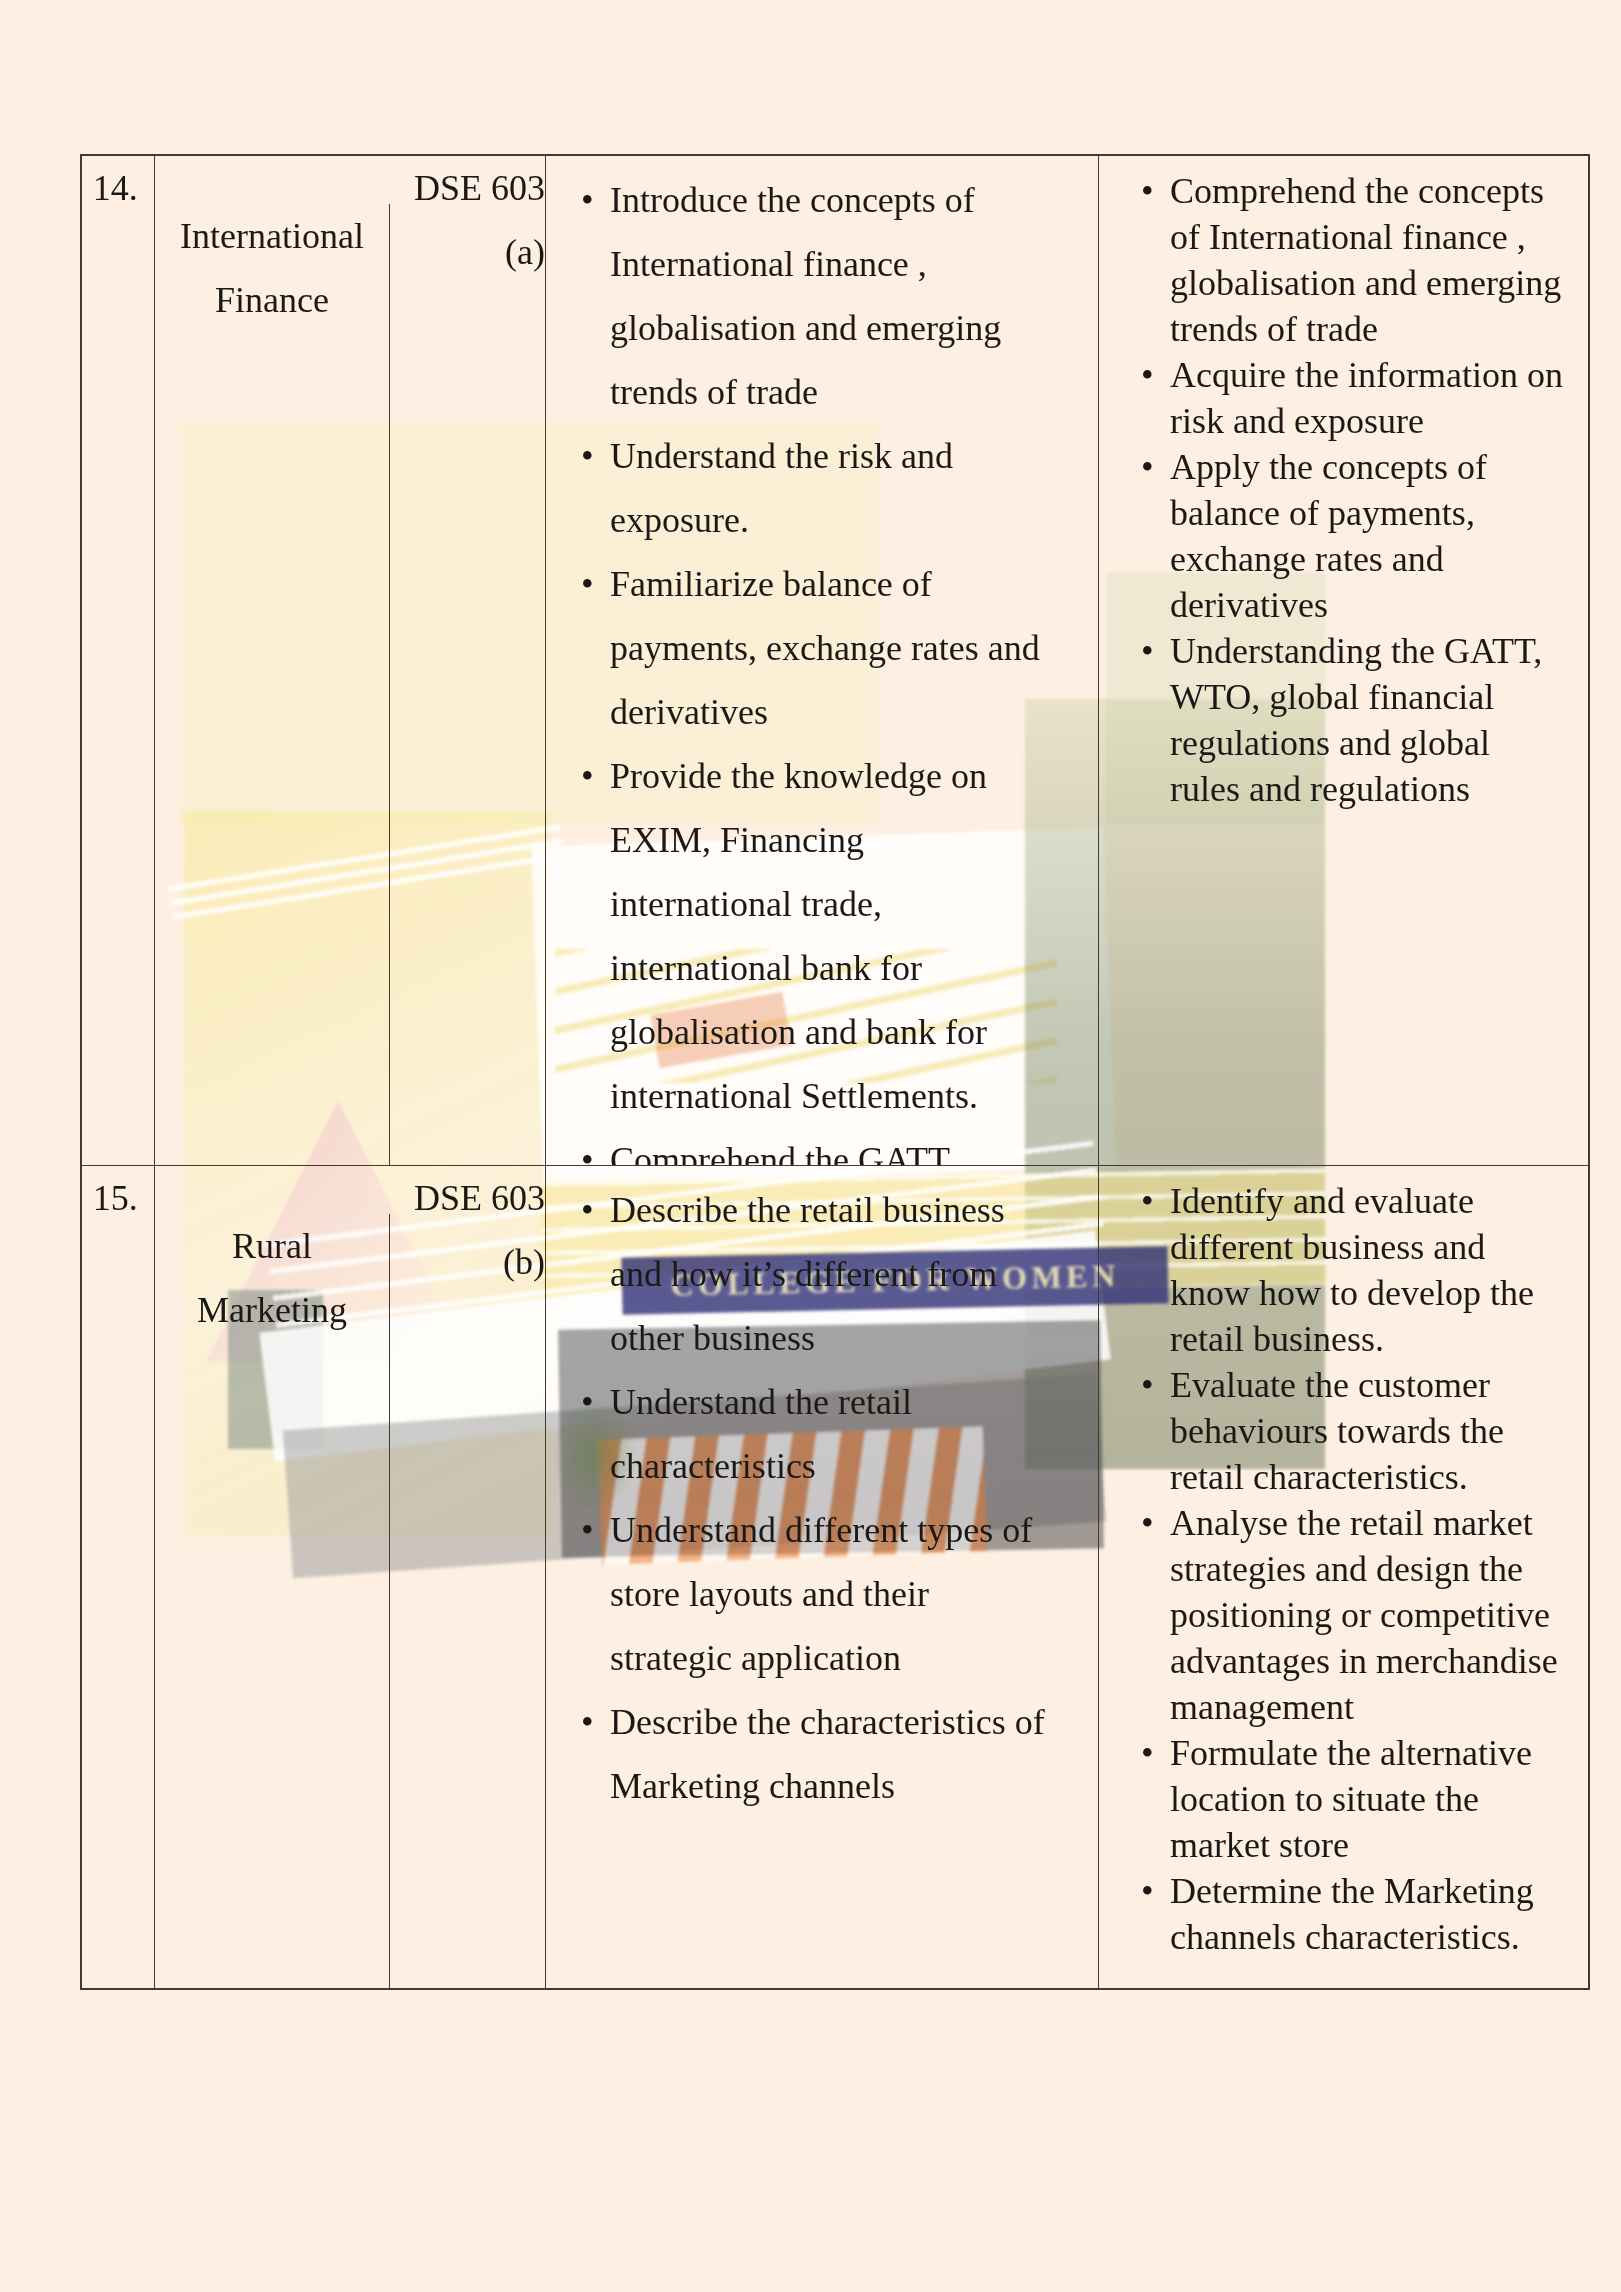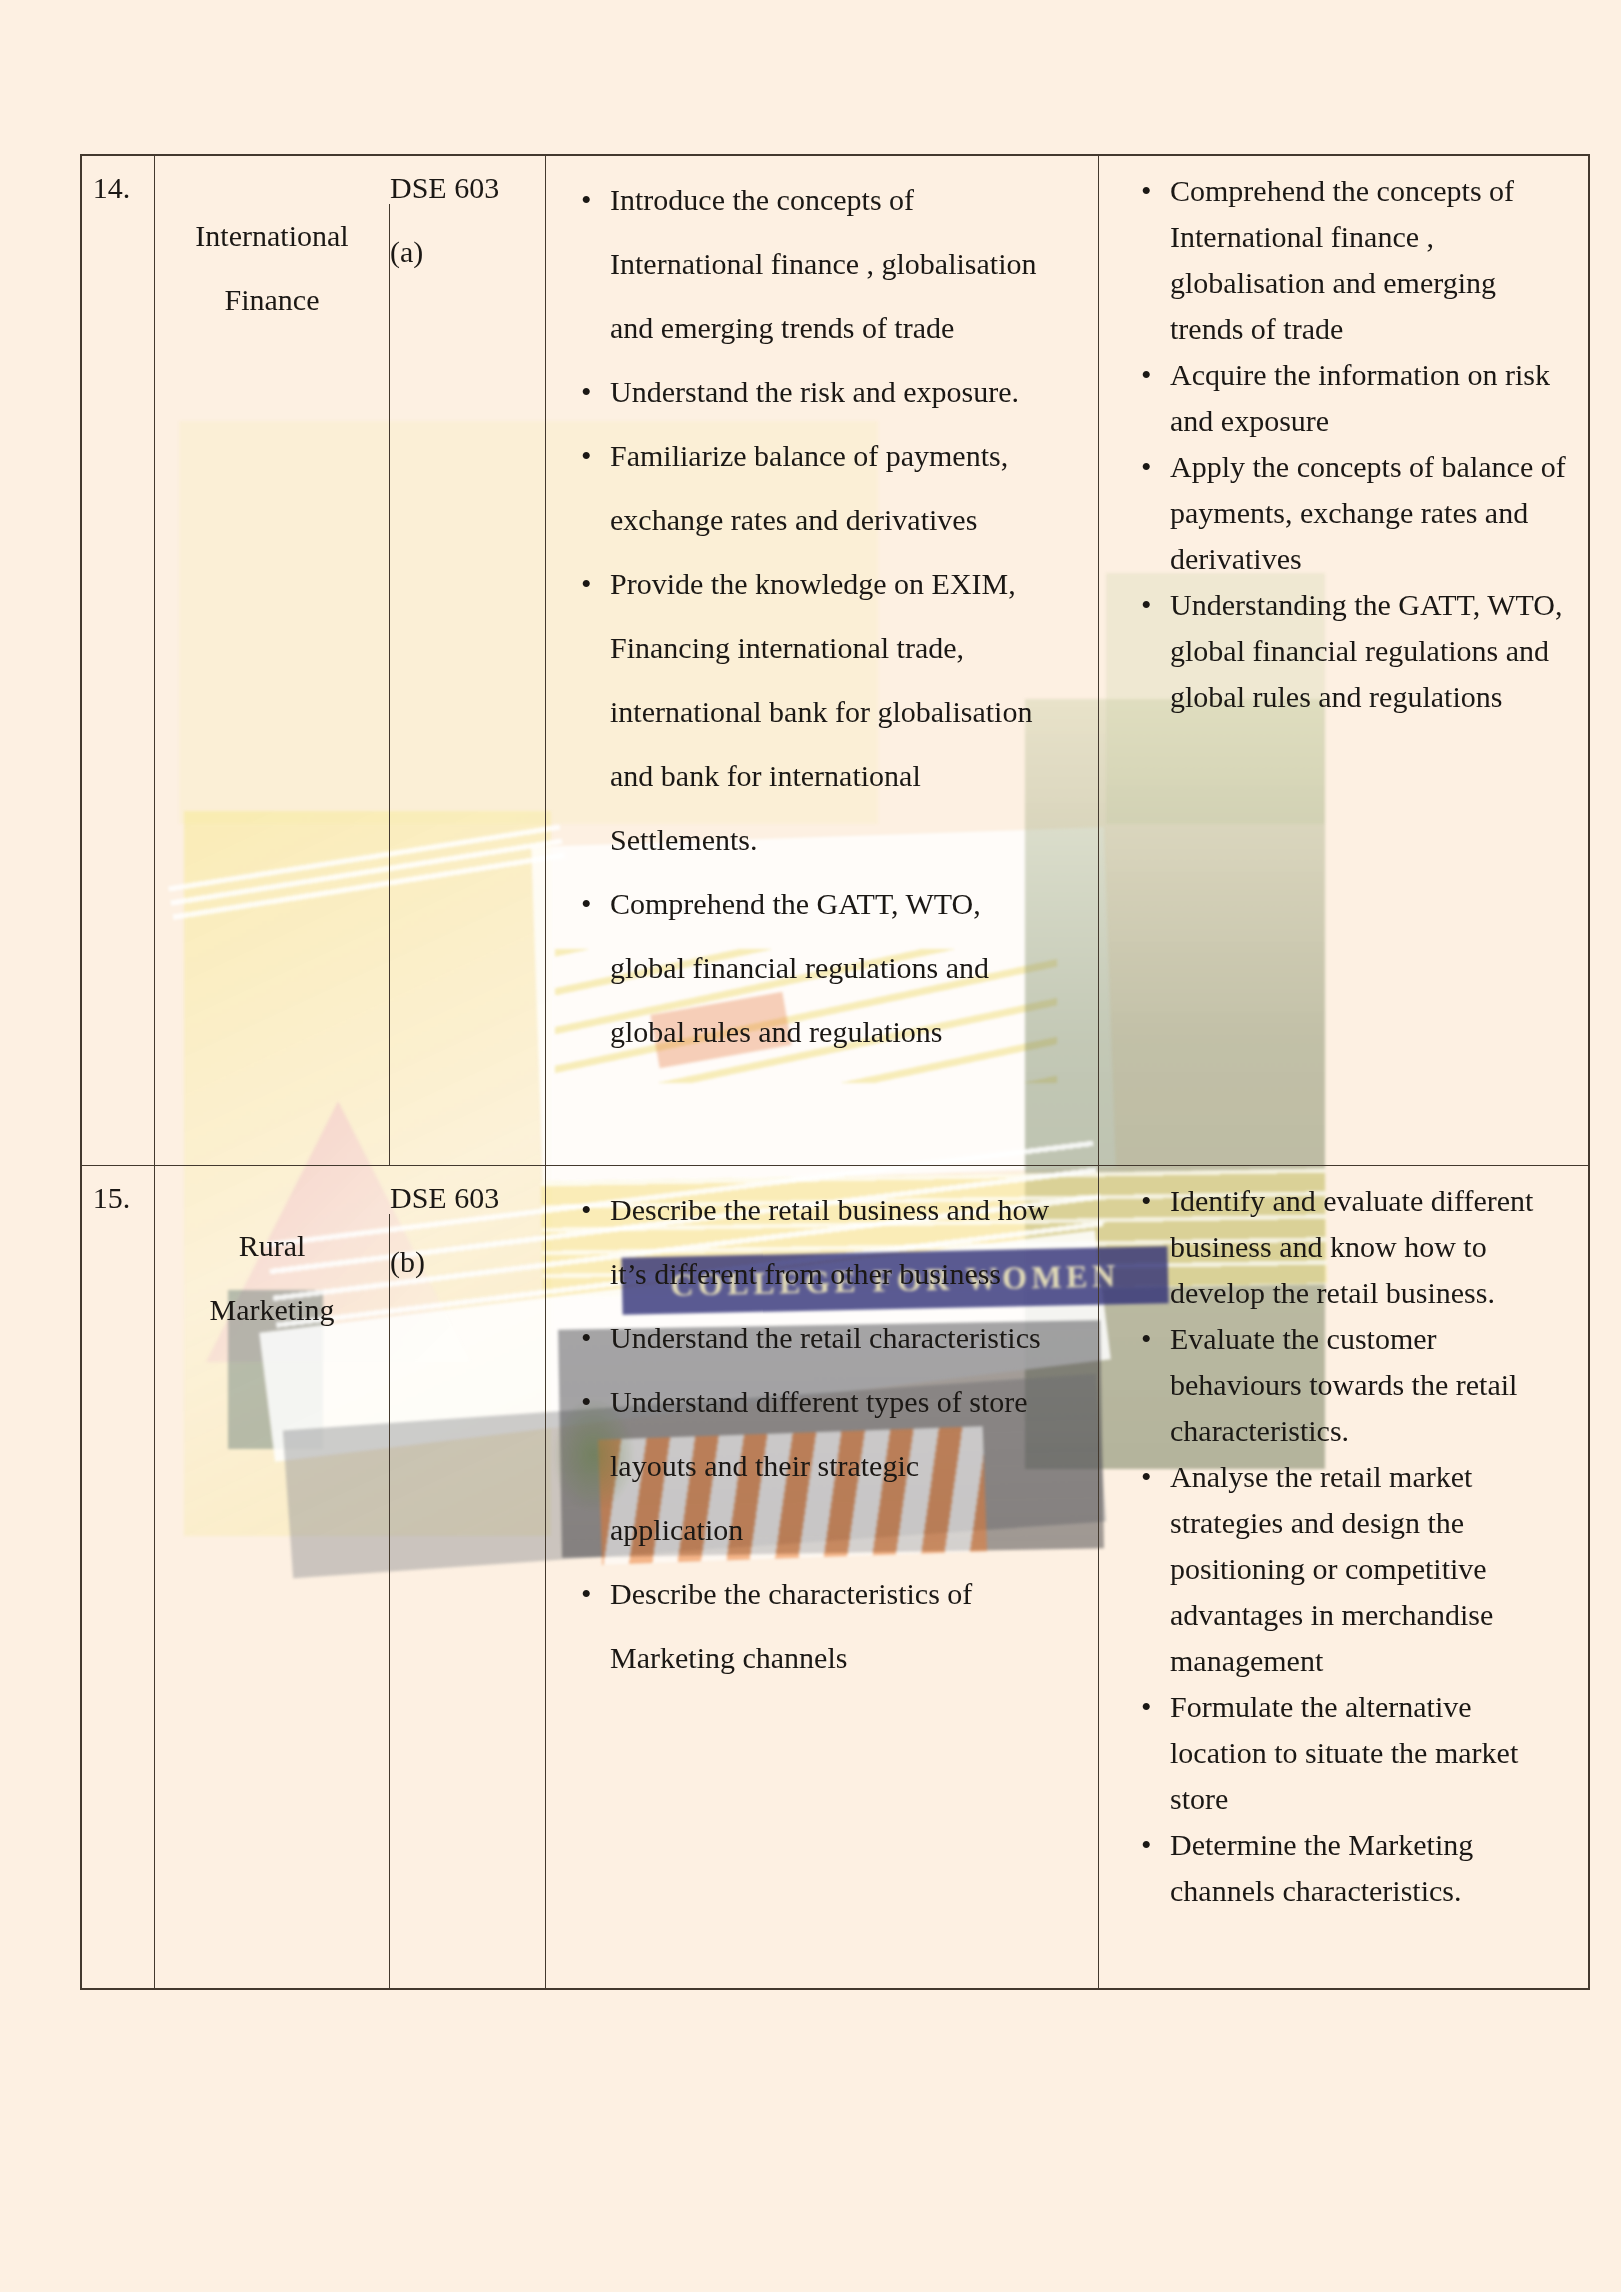--- a/index.html
+++ b/index.html
@@ -43,28 +43,28 @@
     color:rgba(250,242,190,.85);font-size:32px;font-weight:bold;letter-spacing:4.5px;line-height:57px;
     text-align:center;white-space:nowrap;overflow:hidden;}
   
   #course-table{
     position:absolute;left:80px;top:154px;z-index:2;
     display:grid;
     grid-template-columns:73px 235px 156px 553px 489px;
     grid-template-rows:1010px 822px;
     border:2.7px solid #43392e;
     box-sizing:content-box;
-    font-size:30px;
+    font-size:36px;
   }
   .cell{border-right:1.8px solid #43392e;border-bottom:1.8px solid #43392e;box-sizing:border-box;overflow:hidden;background:transparent;}
   .cell.last-col{border-right:none;}
   .cell.last-row{border-bottom:none;}
   .cell-serial{padding:0 0 0 10.7px;line-height:64px;}
   .cell-course{text-align:center;line-height:64px;margin-top:48px;}
-  .cell-code{text-align:left;line-height:64px;font-family:Liberation Serif, serif;}
+  .cell-code{text-align:right;line-height:64px;font-family:Liberation Serif, serif;}
   .cell-objectives{line-height:64px;padding:0 32px 0 23px;}
   .cell-outcomes{line-height:46px;padding:0 10px 0 30px;}
   ul.bullets{margin:12px;padding:0;list-style:none;}
   ul.bullets li{position:relative;padding-left:29px;}
   ul.bullets li::before{content:"\2022";position:absolute;left:0;top:0;}
 </style>
 </head>
 <body>
 
 <div id="watermark">

